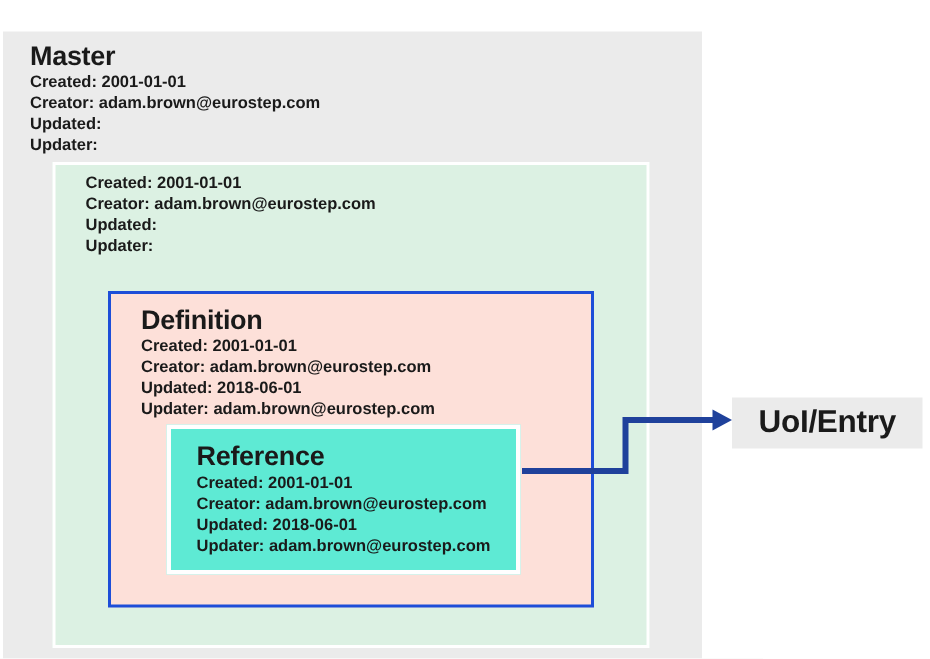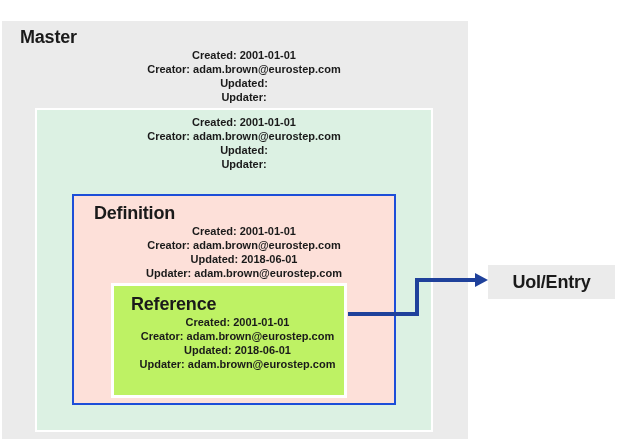--- a/index.html
+++ b/index.html
@@ -25,21 +25,20 @@
     font-weight: bold;
     line-height: 21px;
     letter-spacing: -0.2px;
     white-space: nowrap;
   }
   .box-line {
     font-size: 11px;
     font-weight: bold;
     line-height: 14px;
     white-space: nowrap;
-    text-align: center;
   }
   
   #master-box {
     left: 2px; top: 21px;
     width: 466px; height: 432px;
     background: #ebebeb;
     padding: 6px 0 0 18px;
   }
   
   #version-box {
@@ -53,35 +52,35 @@
   #definition-box {
     left: 35px; top: 84px;          
     width: 324px; height: 211px;
     background: #fde0d9;
     border: 2px solid #1d4ed8;
     padding: 7px 0 0 20px;
   }
   
   #reference-box {
     left: 37px; top: 87px;          
-    width: 236px; height: 115px;
-    background: #bef264;
+    width: 236px; height: 100px;
+    background: #5eead4;
     border: 3px solid #ffffff;
     padding: 8px 0 0 17px;
   }
   
   #uoi-entry-box {
     position: absolute;
     left: 488px; top: 265px;
     width: 127px; height: 34px;
     background: #ebebeb;
     display: flex;
     align-items: center;
     justify-content: center;
-    font-size: 18px;
+    font-size: 21px;
     font-weight: bold;
     letter-spacing: -0.2px;
   }
   
   #arrow-svg {
     position: absolute;
     left: 340px; top: 270px;
     width: 160px; height: 55px;
     pointer-events: none;
   }

